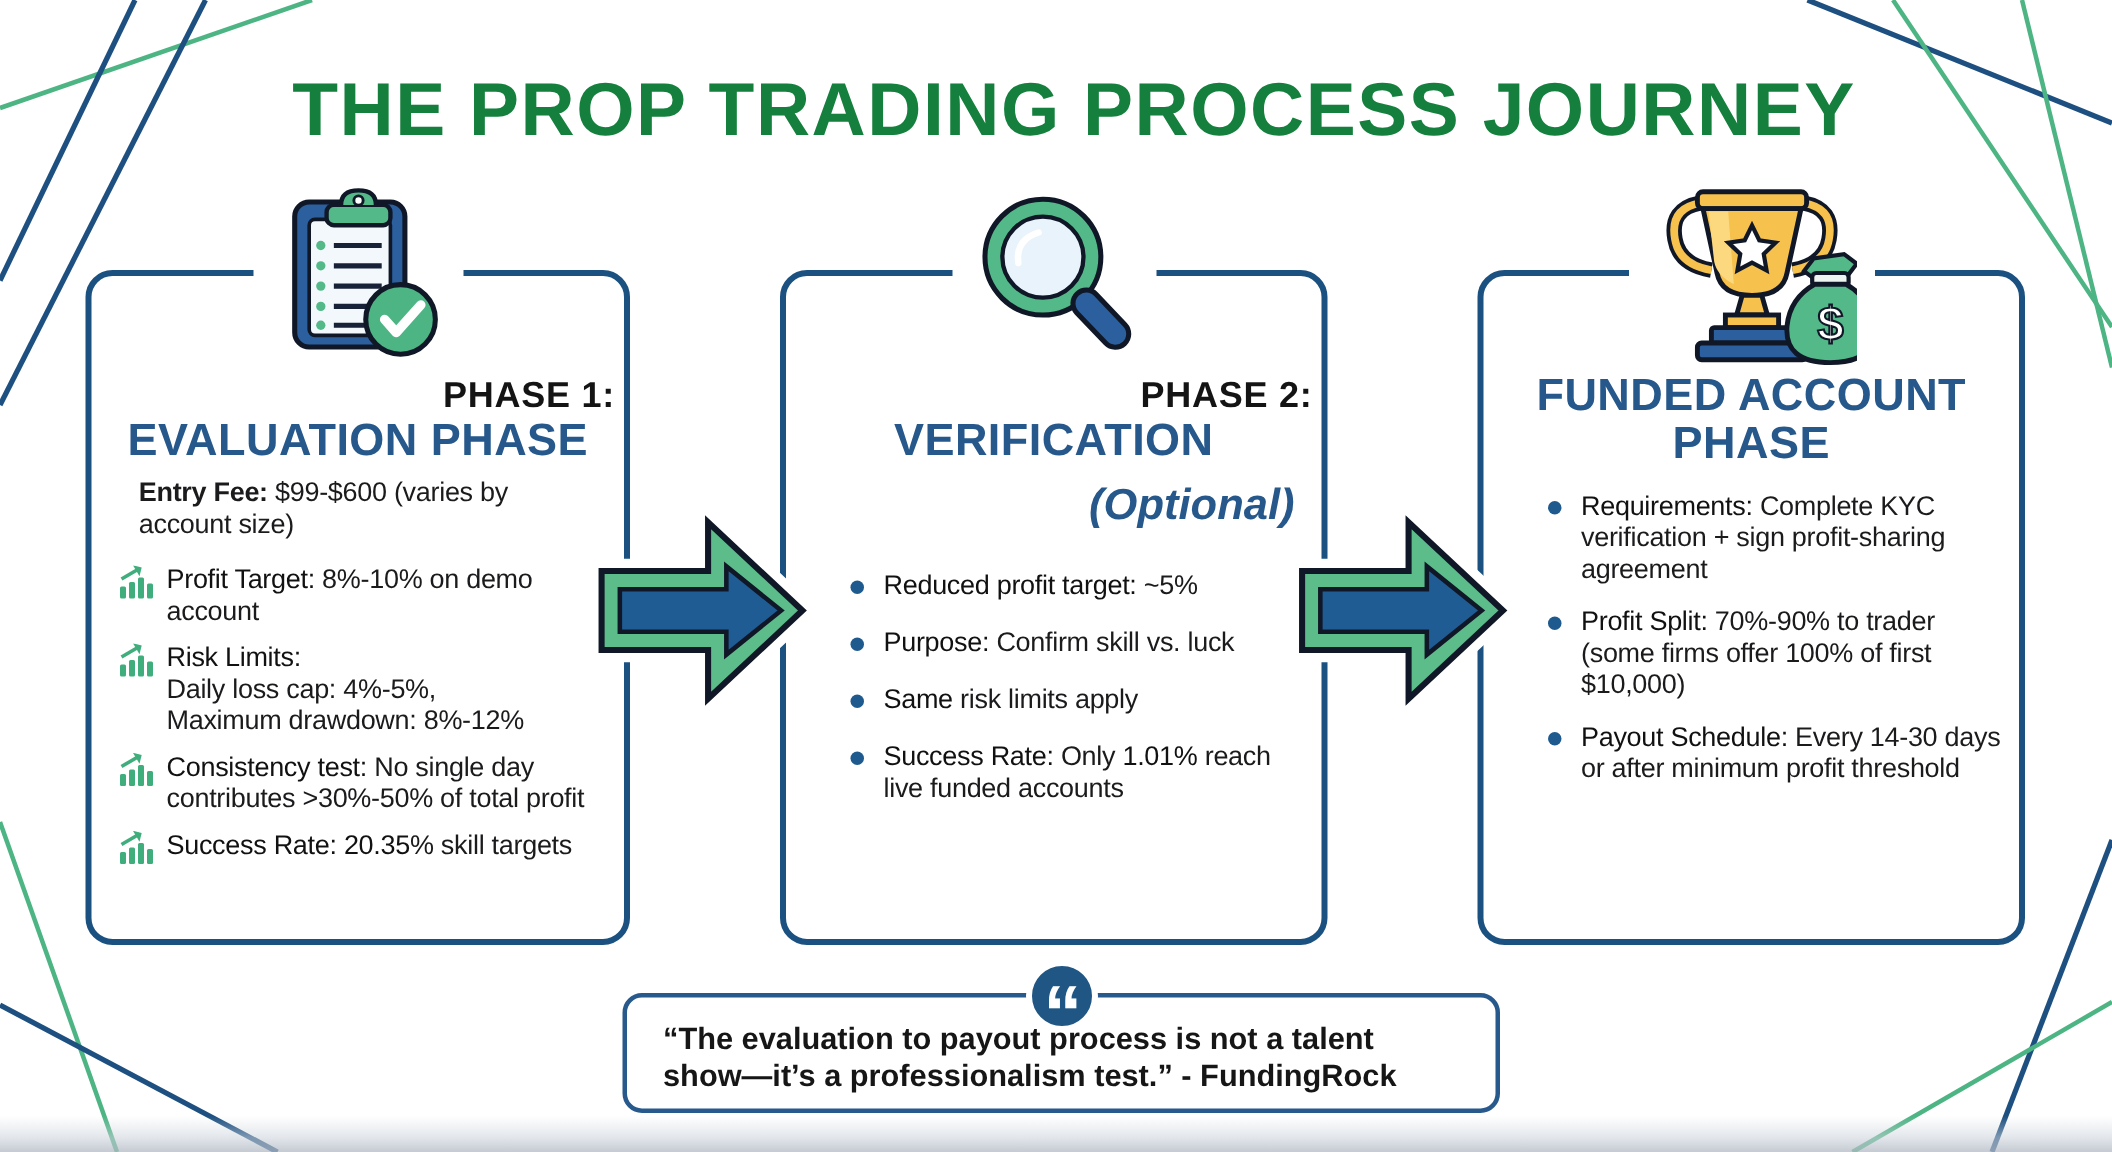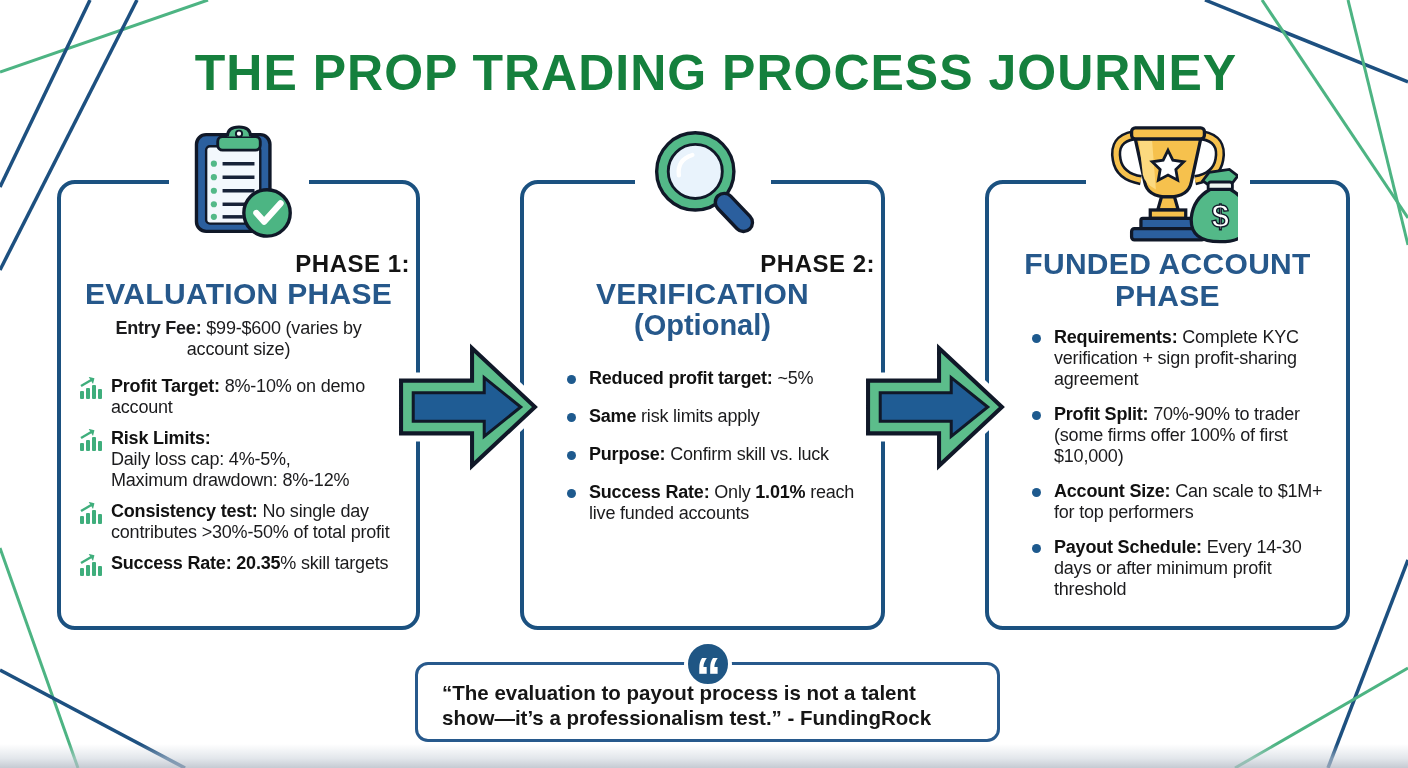--- a/index.html
+++ b/index.html
@@ -25,40 +25,40 @@
   .icon-wrap{
     position:absolute;left:50%;transform:translateX(-50%);
     background:#ffffff;padding:0 12px;line-height:0;
   }
   .icon-wrap.i1{top:-61px;}
   .icon-wrap.i2{top:-59px;}
   .icon-wrap.i3{top:-66px;}
 
   .kicker{margin:0;text-align:right;font-size:24px;font-weight:bold;color:#141414;letter-spacing:.5px;}
   .heading{margin:0;text-align:center;font-size:30px;font-weight:bold;color:#26588b;line-height:1.08;letter-spacing:.3px;}
-  .subheading{margin:0;text-align:center;font-size:29px;font-weight:bold;color:#26588b;line-height:1.1;}
-
-  .intro{margin:8px auto 0;width:292px;text-align:center;font-size:18px;line-height:1.16;letter-spacing:-.2px;}
+  .subheading{margin:12px;text-align:right;font-size:29px;font-weight:bold;color:#26588b;line-height:1.1;font-style:italic;}
+
+  .intro{margin:8px auto 0;width:292px;text-align:left;font-size:18px;line-height:1.16;letter-spacing:-.2px;}
 
   ul.blist{list-style:none;margin:0;padding:0;}
   .card1 ul.blist{margin-top:16px;}
   .card2 ul.blist{margin-top:26px;}
   .card3 ul.blist{margin-top:14px;}
 
   ul.blist li{
     position:relative;font-size:18px;line-height:1.17;letter-spacing:-.2px;
   }
   .chart-list li{padding-left:44px;margin-bottom:10px;}
   .chart-list li .ico{position:absolute;left:12px;top:1px;width:25px;height:23px;}
   .dot-list li{padding-left:59px;margin-bottom:17px;}
   .card3 .dot-list li{margin-bottom:14px;}
   .dot-list li::before{
     content:"";position:absolute;left:37px;top:7px;width:9px;height:9px;border-radius:50%;background:#1e5a8e;
   }
-  ul.blist b{font-weight:bold;color:#111;}
+  ul.blist b{font-weight:normal;color:#111;}
 
   .arrow{position:absolute;top:340px;width:142px;height:134px;}
   .arrow.a1{left:397px;}
   .arrow.a2{left:864px;}
 
   .quote-box{
     position:absolute;left:415px;top:662px;width:585px;height:80px;box-sizing:border-box;
     background:#fff;border:3px solid #27598c;border-radius:13px;
     display:flex;align-items:center;justify-content:center;
   }
@@ -197,24 +197,24 @@
       </svg>
     </div>
     <p class="kicker">PHASE 2:</p>
     <p class="heading">VERIFICATION</p>
     <p class="subheading">(Optional)</p>
     <ul class="blist dot-list">
       <li>
         <span class="li-text"><b>Reduced profit target:</b><span> ~5%</span></span>
       </li>
       <li>
+        <span class="li-text"><b>Purpose:</b><span> Confirm skill vs. luck</span></span>
+      </li>
+      <li>
         <span class="li-text"><b>Same</b><span> risk limits apply</span></span>
-      </li>
-      <li>
-        <span class="li-text"><b>Purpose:</b><span> Confirm skill vs. luck</span></span>
       </li>
       <li>
         <span class="li-text"><b>Success Rate:</b><span> Only </span><b>1.01%</b><span> reach live funded accounts</span></span>
       </li>
     </ul>
   </section>
 
   <section class="card card3">
     <div class="icon-wrap i3">
       <svg width="140" height="128" viewBox="0 0 150 132" aria-hidden="true">
@@ -242,23 +242,20 @@
     </div>
     <p class="heading">FUNDED ACCOUNT PHASE</p>
     <ul class="blist dot-list">
       <li>
         <span class="li-text"><b>Requirements:</b><span> Complete KYC verification + sign profit-sharing agreement</span></span>
       </li>
       <li>
         <span class="li-text"><b>Profit Split:</b><span> 70%-90% to trader (some firms offer 100% of first $10,000)</span></span>
       </li>
       <li>
-        <span class="li-text"><b>Account Size:</b><span> Can scale to $1M+ for top performers</span></span>
-      </li>
-      <li>
         <span class="li-text"><b>Payout Schedule:</b><span> Every 14-30 days or after minimum profit threshold</span></span>
       </li>
     </ul>
   </section>
 
   <svg class="arrow a1" viewBox="0 0 140 128" aria-hidden="true">
     <polygon points="4,38 74,38 74,6 136,64 74,122 74,90 4,90" fill="#ffffff" stroke="#ffffff" stroke-width="16"></polygon>
     <polygon points="4,38 74,38 74,6 136,64 74,122 74,90 4,90" fill="#5cbd8b" stroke="#101828" stroke-width="4"></polygon>
     <polygon points="16,50 86,50 86,35 122,64 86,93 86,78 16,78" fill="#1f5c94" stroke="#101828" stroke-width="3"></polygon>
   </svg>

